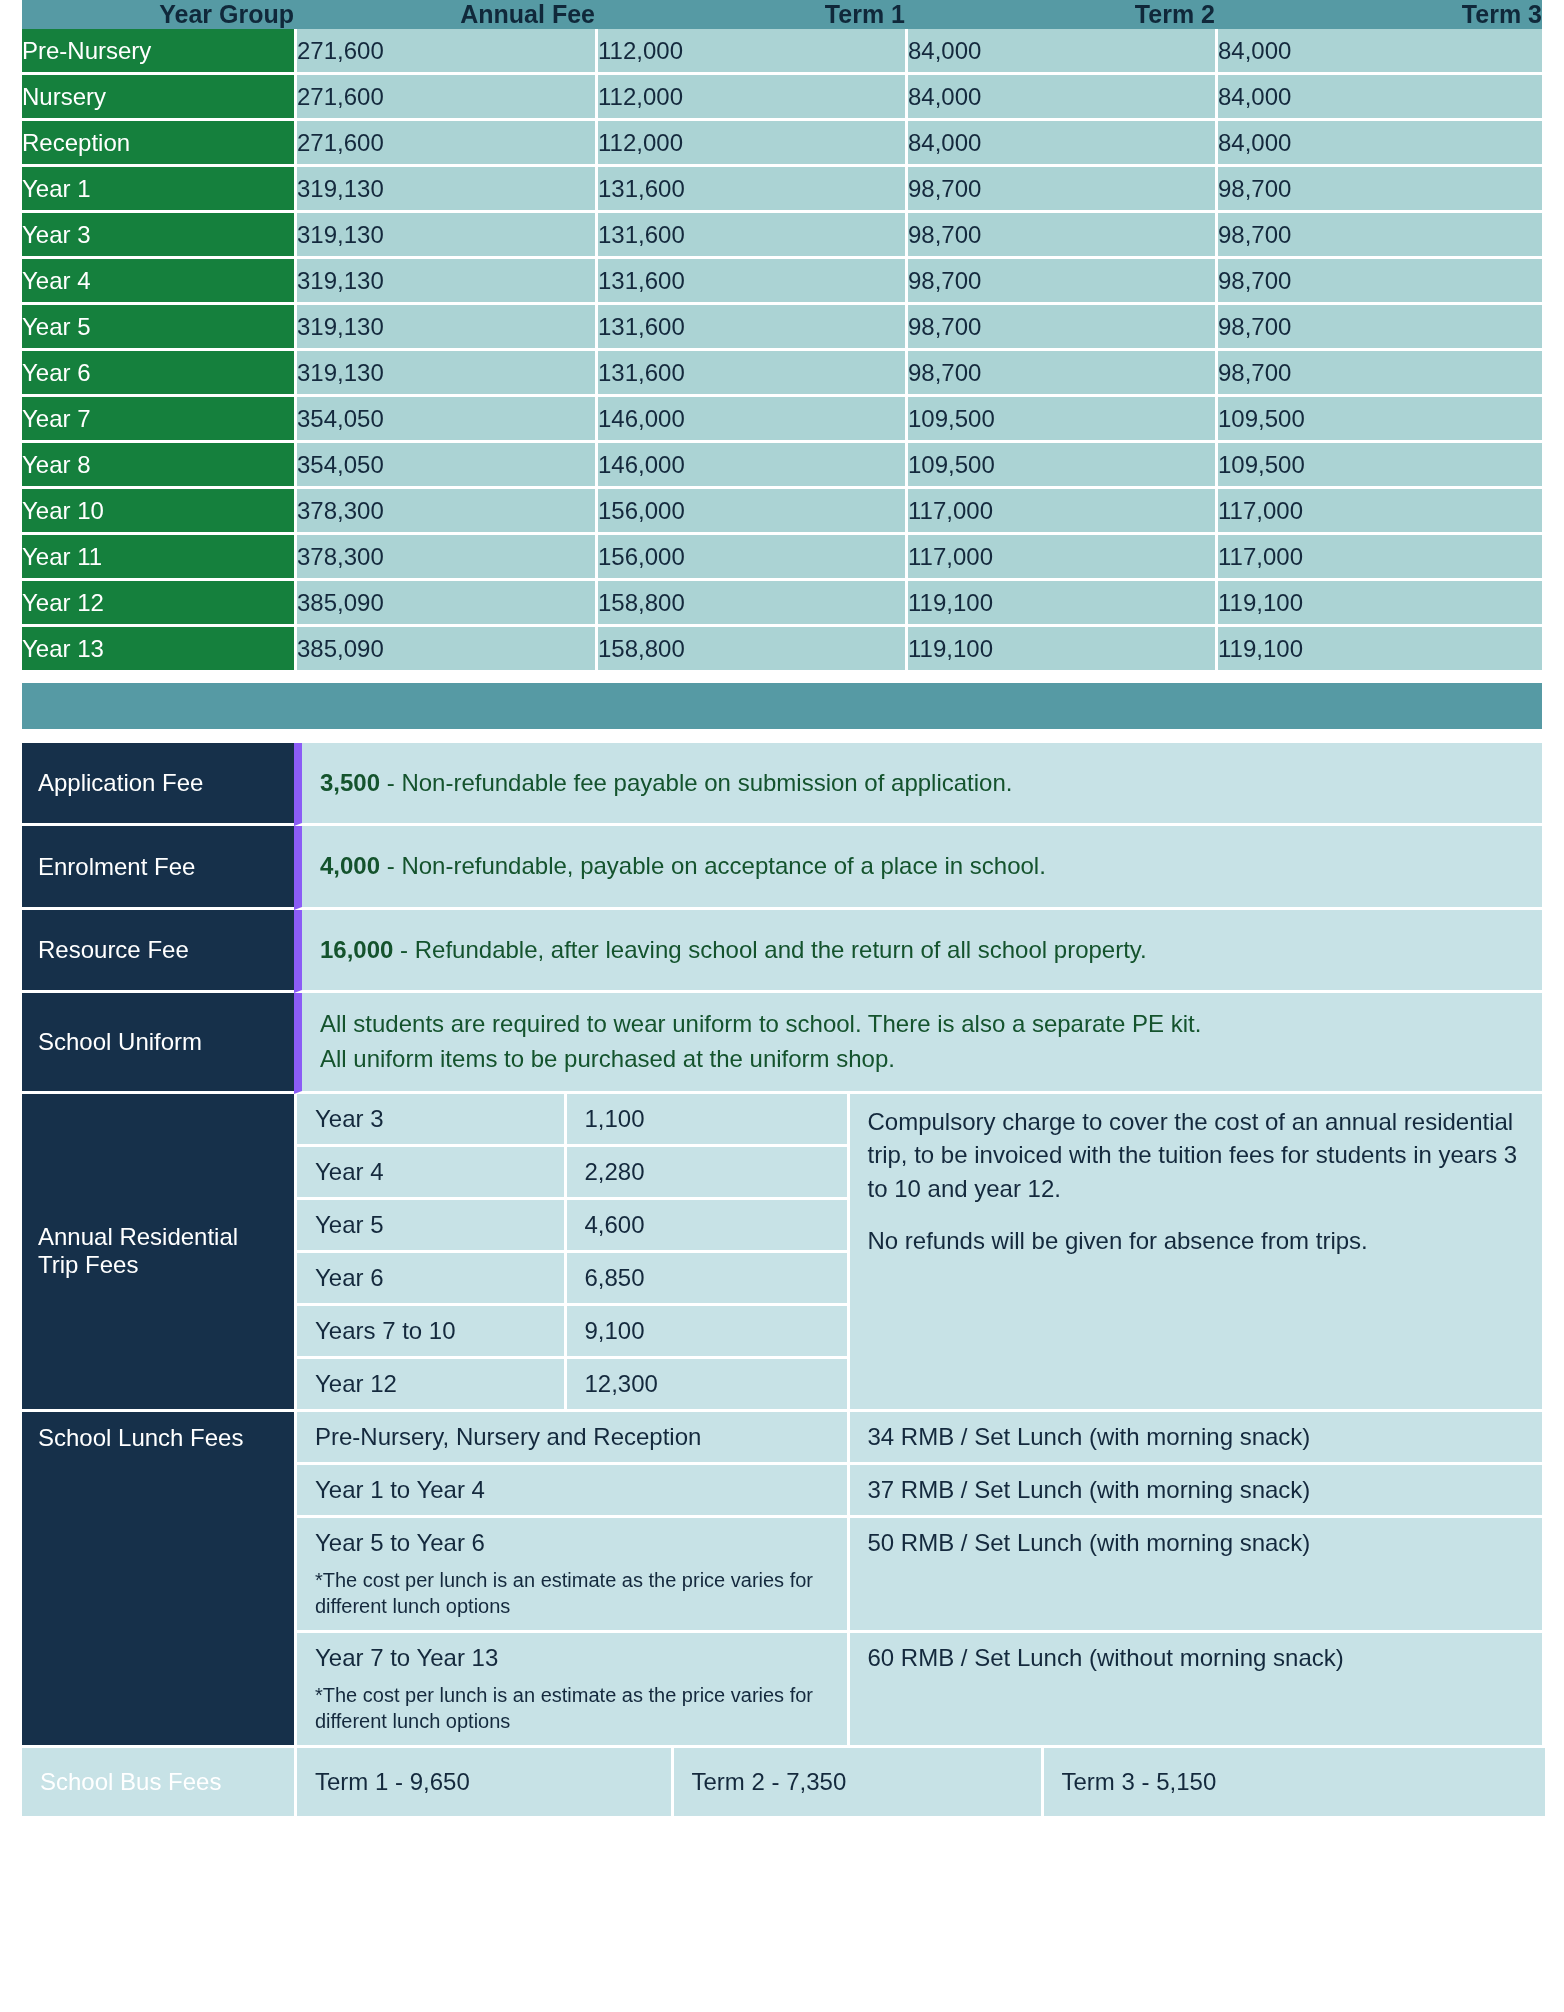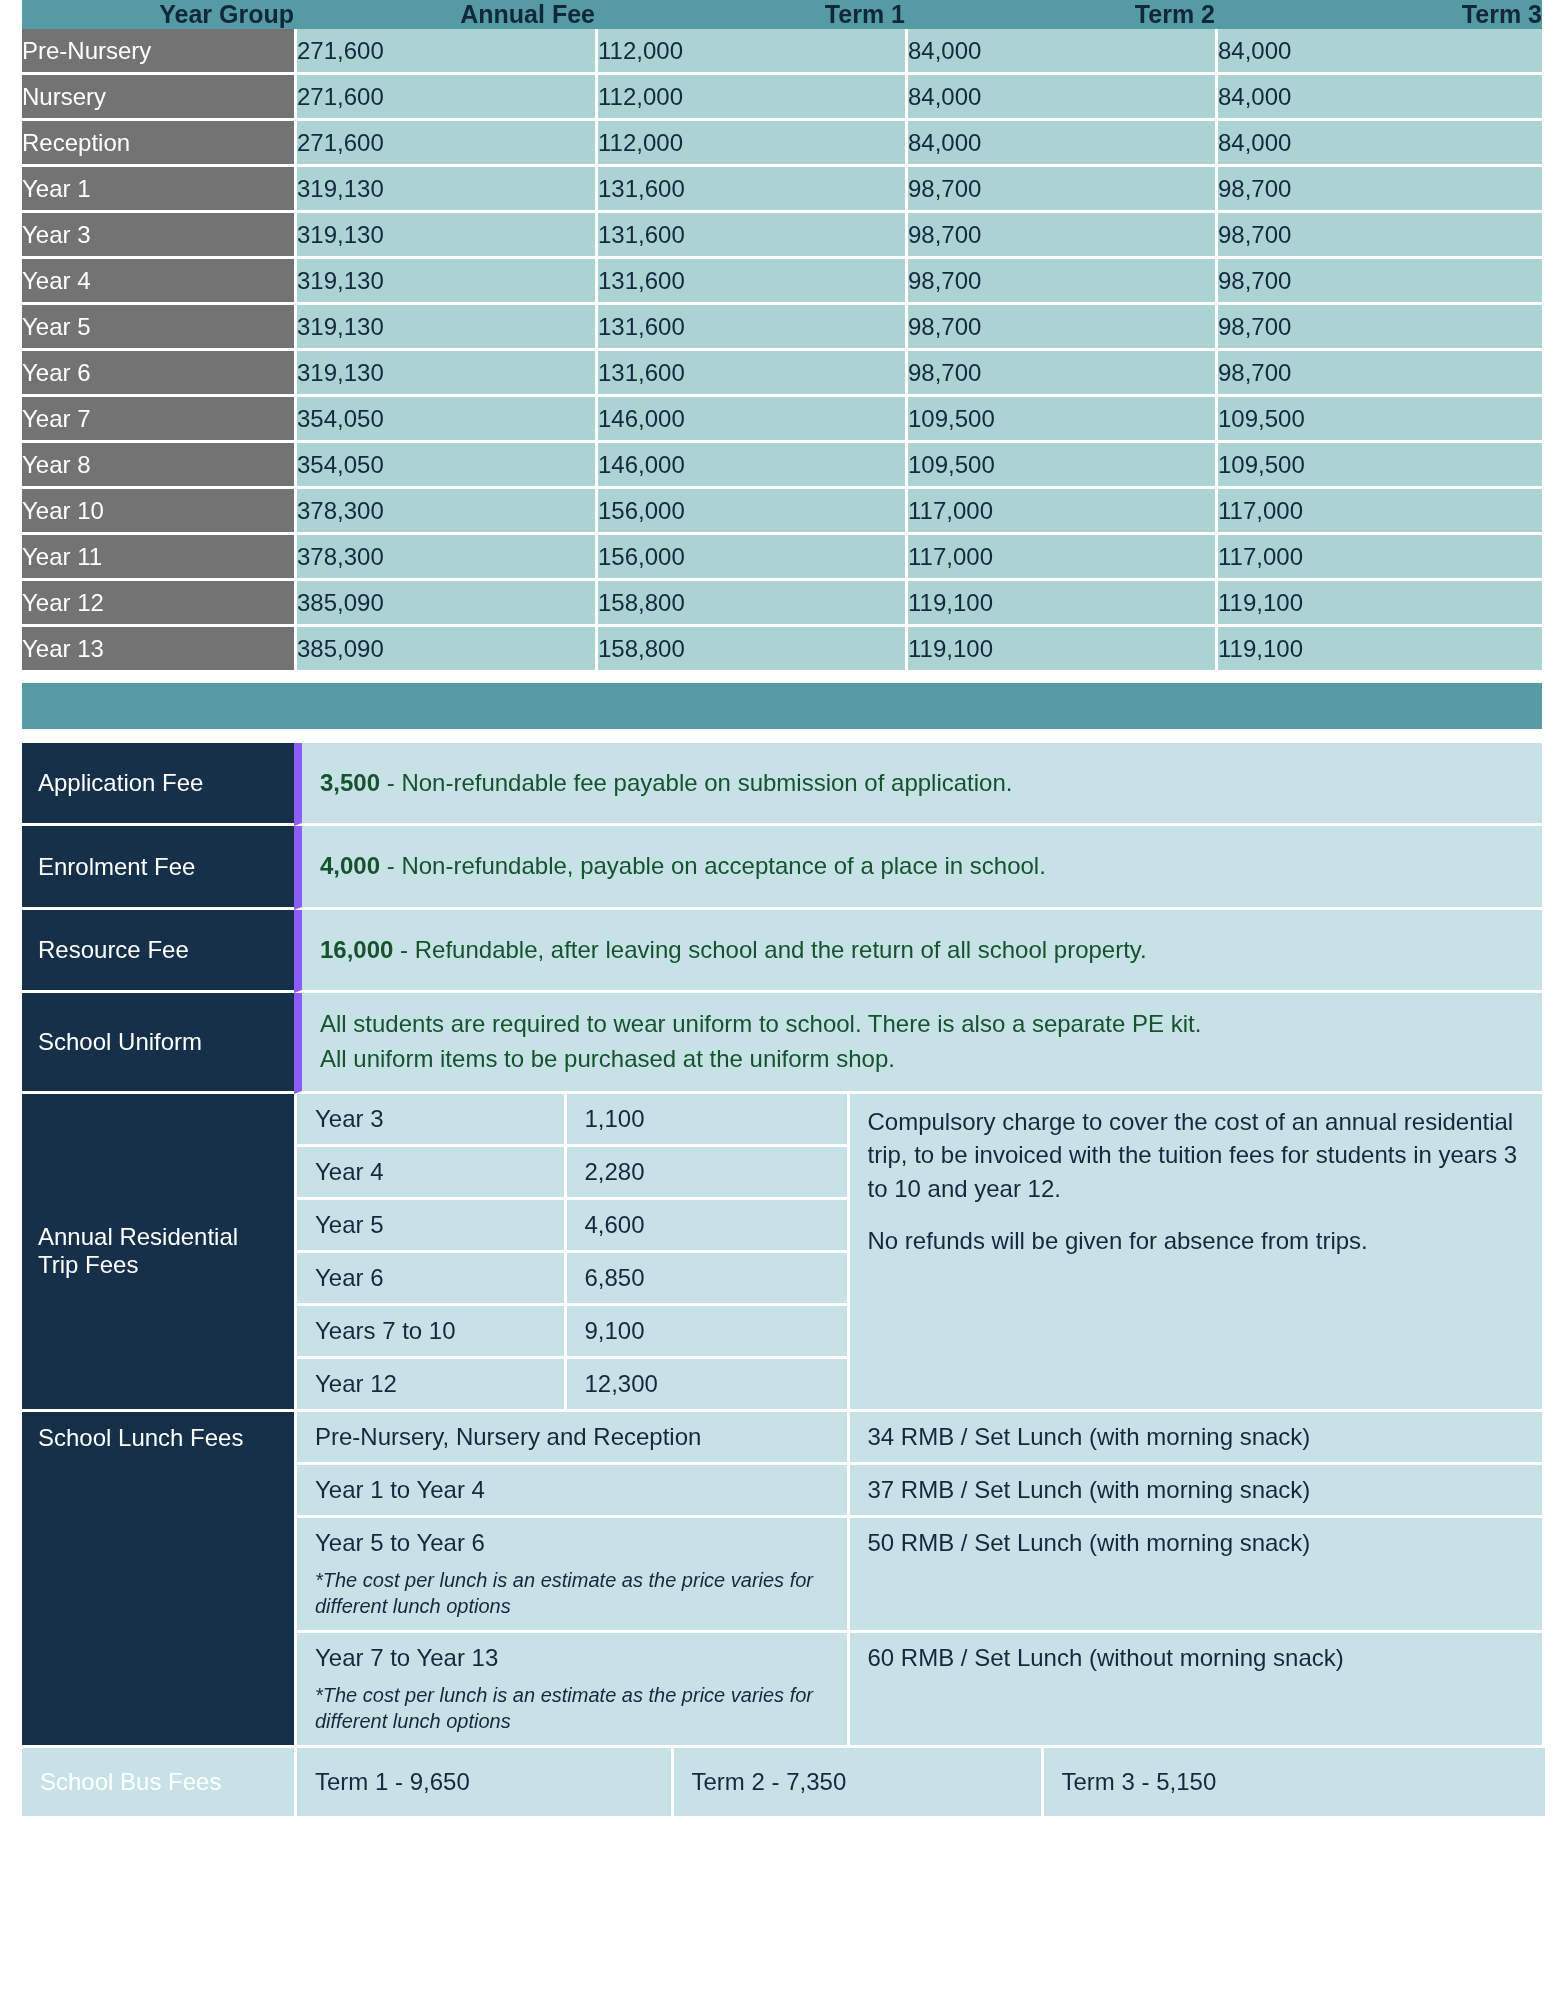--- a/index.html
+++ b/index.html
@@ -44,21 +44,21 @@
     box-sizing: border-box;
   }
   .hdr-cell.first {
     color: #10283a;
   }
   .sep-col {
     width: 3px;
     background: #ffffff;
   }
   .yg-cell {
-    background: #737373;
+    background: #15803d;
     color: #ffffff;
     font-size: 24px;
     padding: 10px 16px;
     height: 46px;
     vertical-align: middle;
     box-sizing: border-box;
     border-bottom: 3px solid #ffffff;
   }
   .val-cell {
     background: #abd3d4;
@@ -148,21 +148,20 @@
     vertical-align: top;
   }
   .trip-note p {
     margin: 0 0 18px 0;
   }
   .trip-note p:last-child {
     margin-bottom: 0;
   }
   .note-italic {
     display: block;
-    font-style: italic;
     font-size: 20px;
     margin-top: 10px;
     line-height: 1.3;
   }
   .cell-no-pad-wrap {
     padding: 0 !important;
     border-left: 3px solid #ffffff;
     background: #c7e2e6;
     border-bottom: 3px solid #ffffff;
   }

